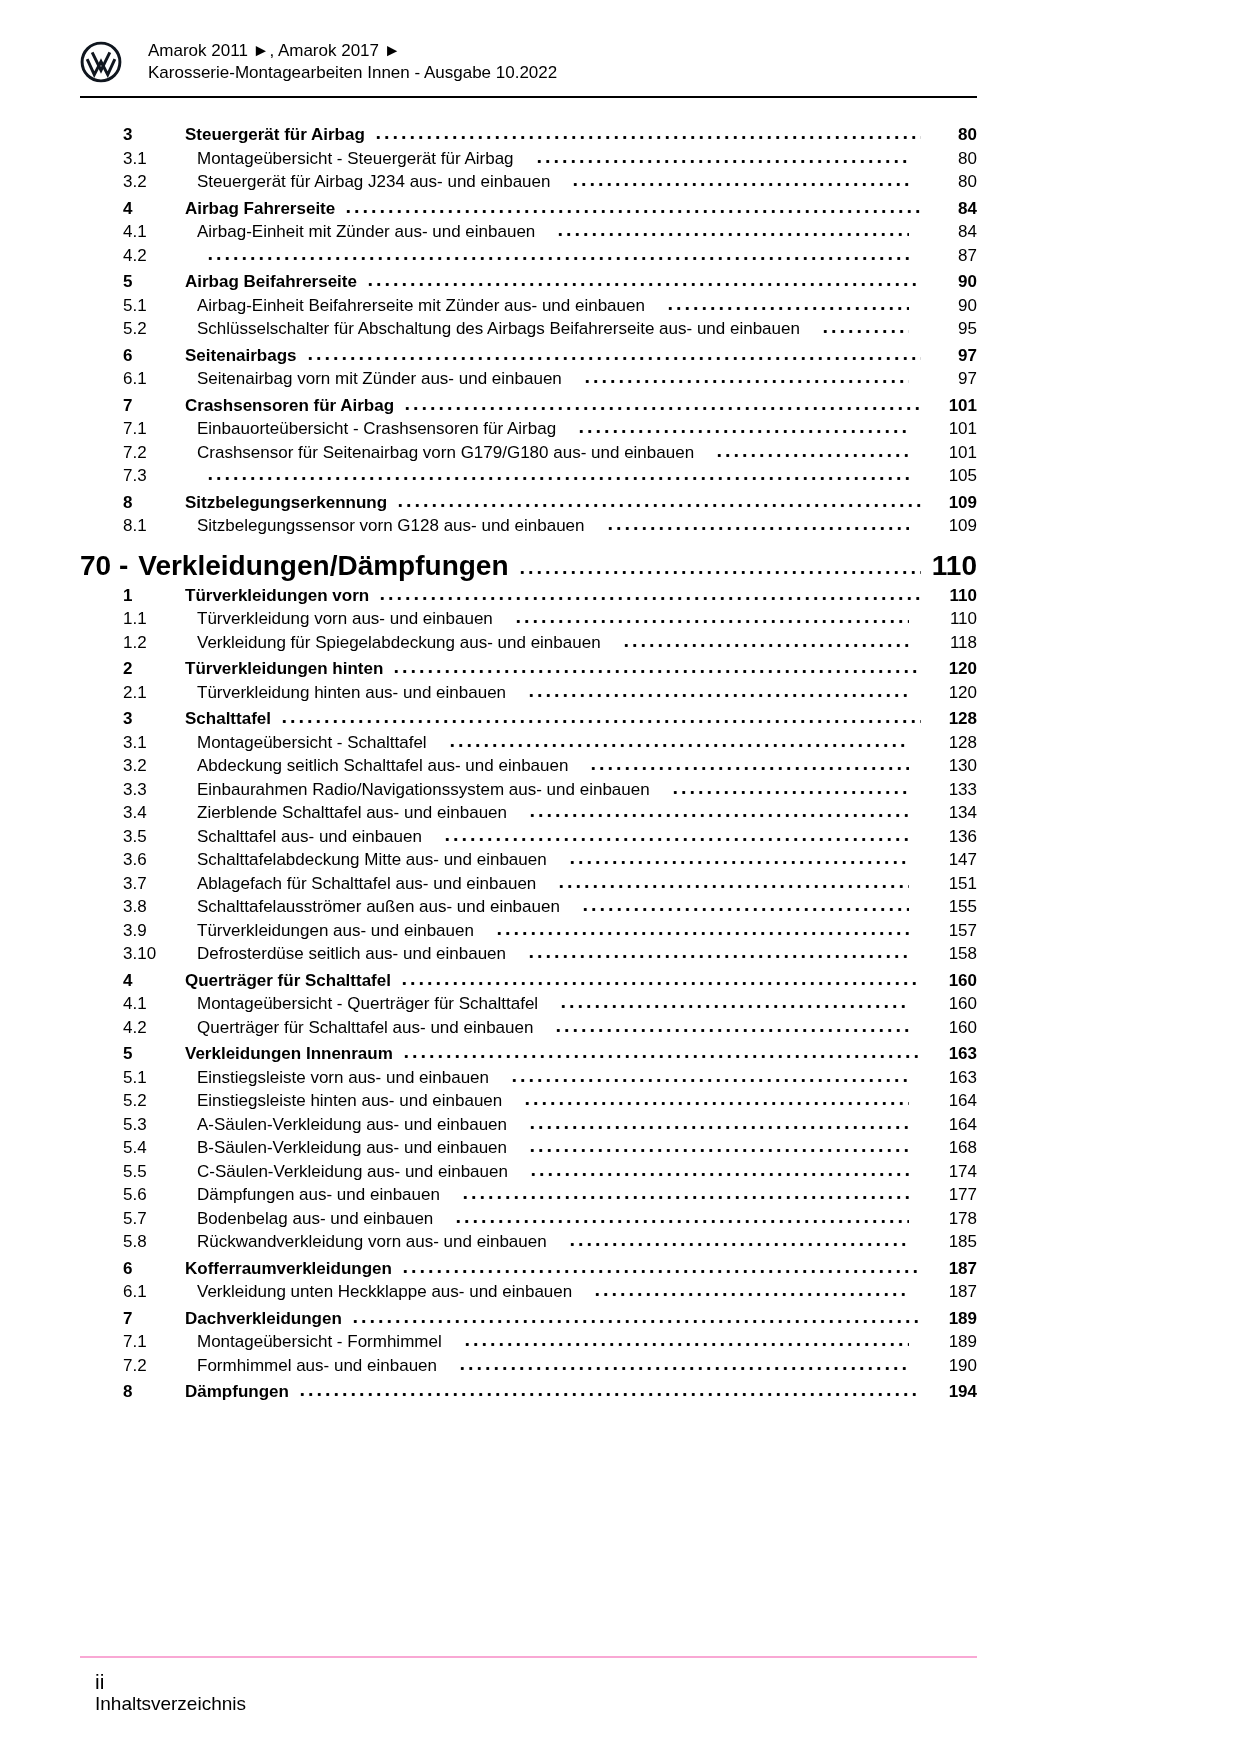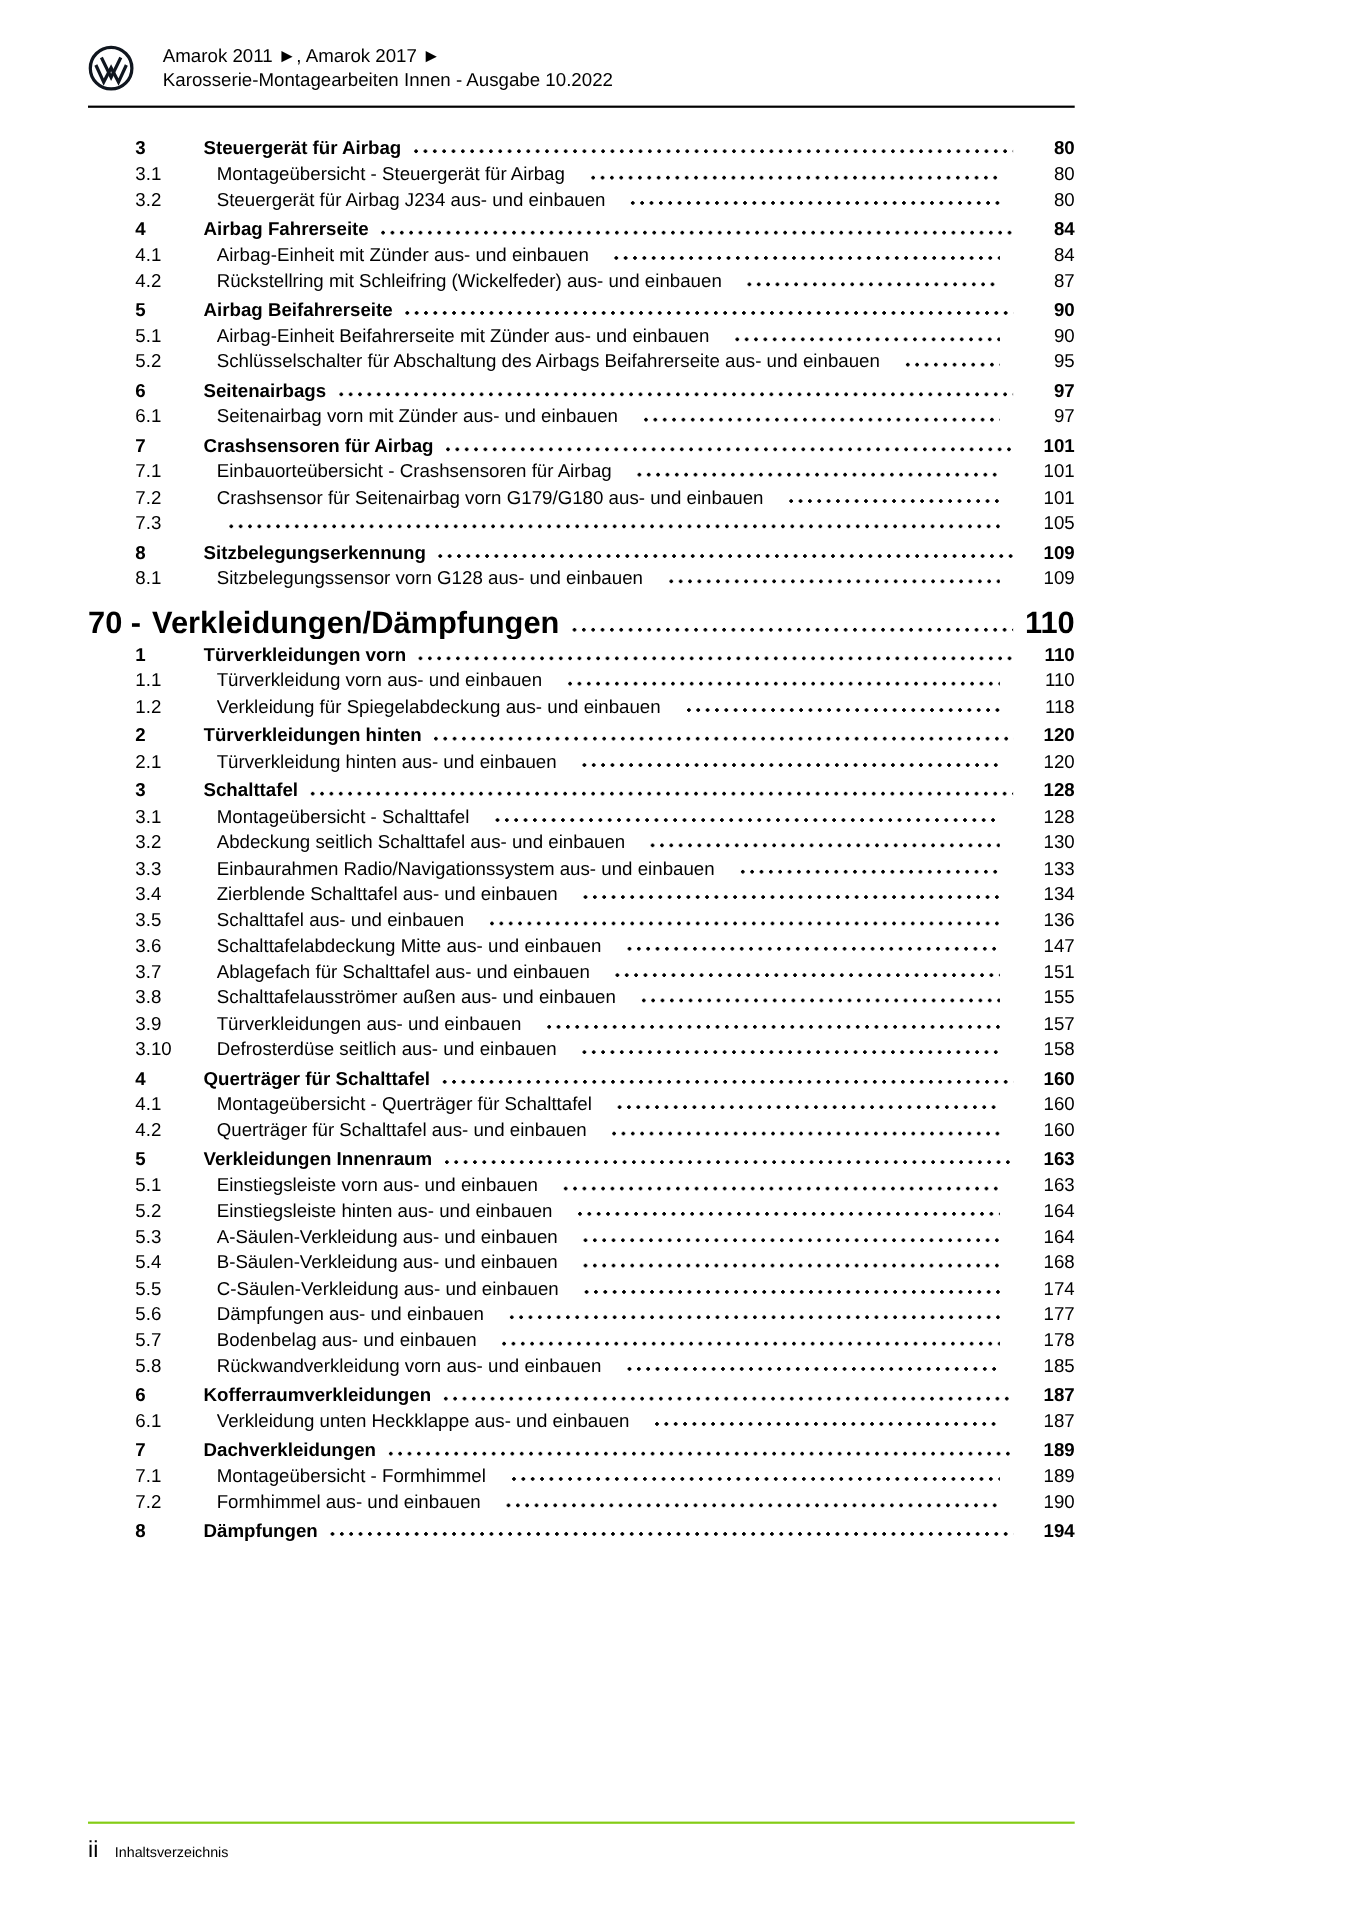--- a/index.html
+++ b/index.html
@@ -49,27 +49,28 @@
     margin-bottom: 2px;
   }
   .row.chapter .num { flex: 0 0 auto; margin-left: 0; margin-right: 10px; }
 
   
   .footer {
     position: absolute;
     left: 80px;
     right: 263px;
     top: 1656px;
-    border-top: 2px solid #84cc16;
+    border-top: 2px solid #f9a8d4;
     padding-top: 13px;
     display: flex;
     align-items: baseline;
+    flex-direction: column;
   }
   .footer-page { font-size: 21px; line-height: 22px; }
-  .footer-label { font-size: 13px; margin-left: 15px; }
+  .footer-label { font-size: 19px; margin-left: 15px; }
 </style>
 </head>
 <body>
 
 <div class="page">
   <div class="inner">
 
     <header class="page-header">
       <div class="header-row">
         <span class="logo">
@@ -113,21 +114,20 @@
     <span class="page-num">84</span>
   </div>
         <div class="row sub">
     <span class="num">4.1</span>
     <span class="title">Airbag-Einheit mit Zünder aus- und einbauen</span>
     <span class="leader"></span>
     <span class="page-num">84</span>
   </div>
         <div class="row sub">
     <span class="num">4.2</span>
-    <span class="title">Rückstellring mit Schleifring (Wickelfeder) aus- und einbauen</span>
     <span class="leader"></span>
     <span class="page-num">87</span>
   </div>
         <div class="row section">
     <span class="num">5</span>
     <span class="title">Airbag Beifahrerseite</span>
     <span class="leader"></span>
     <span class="page-num">90</span>
   </div>
         <div class="row sub">

